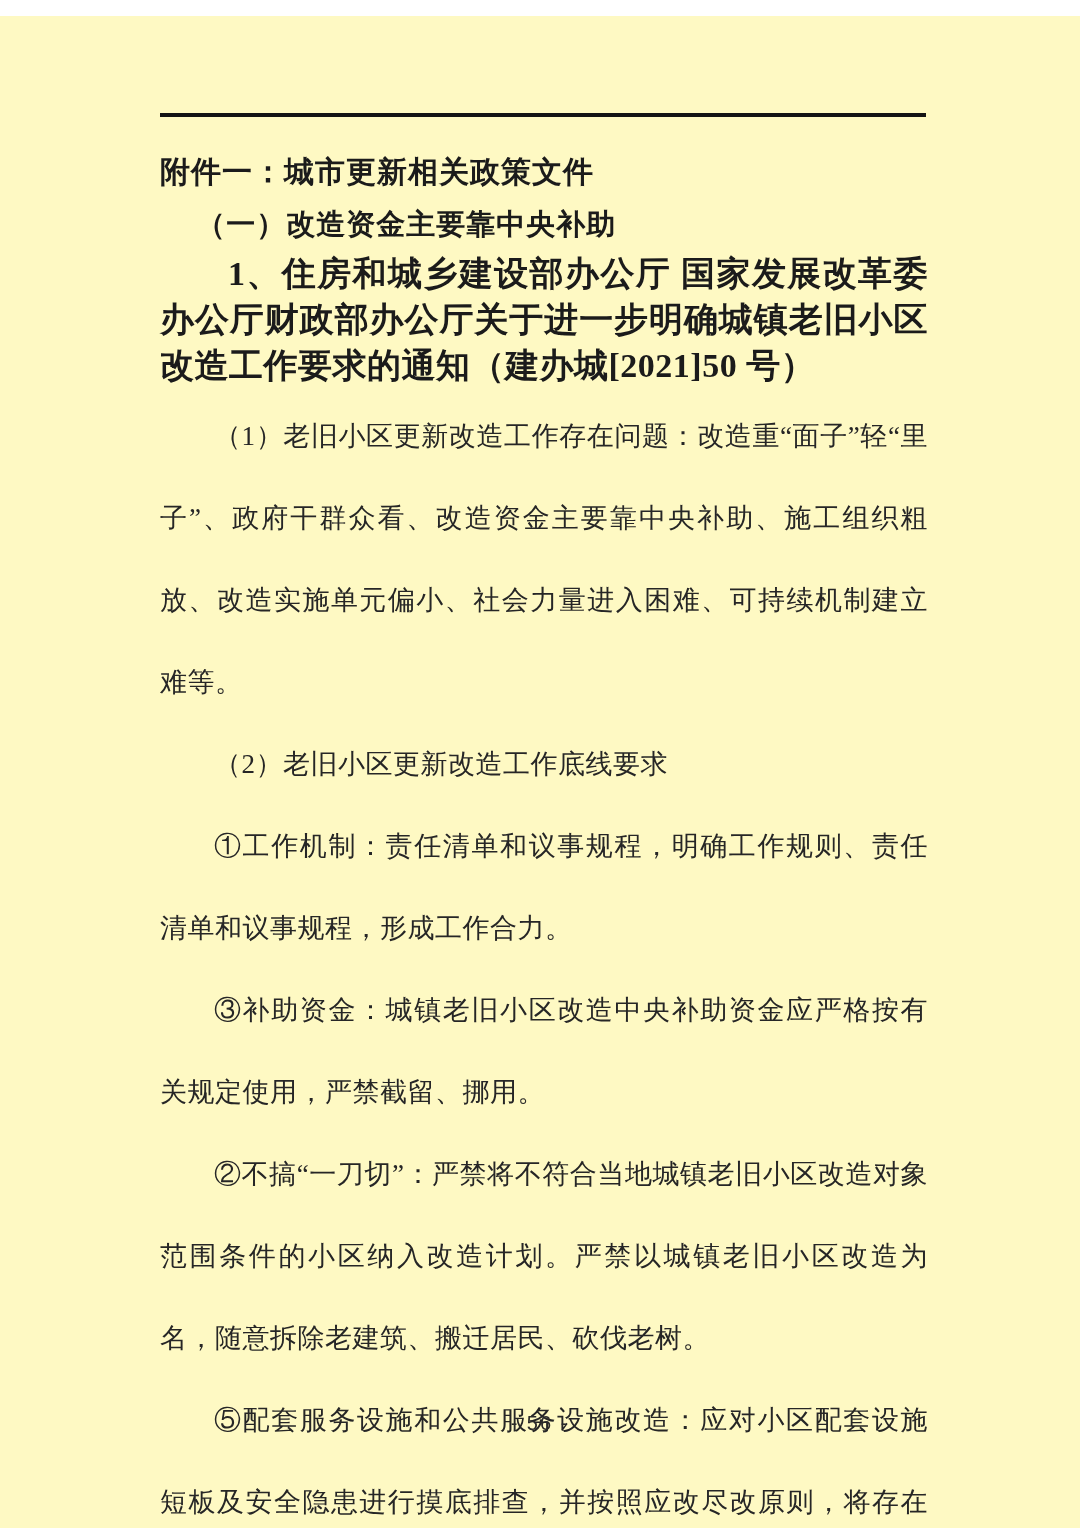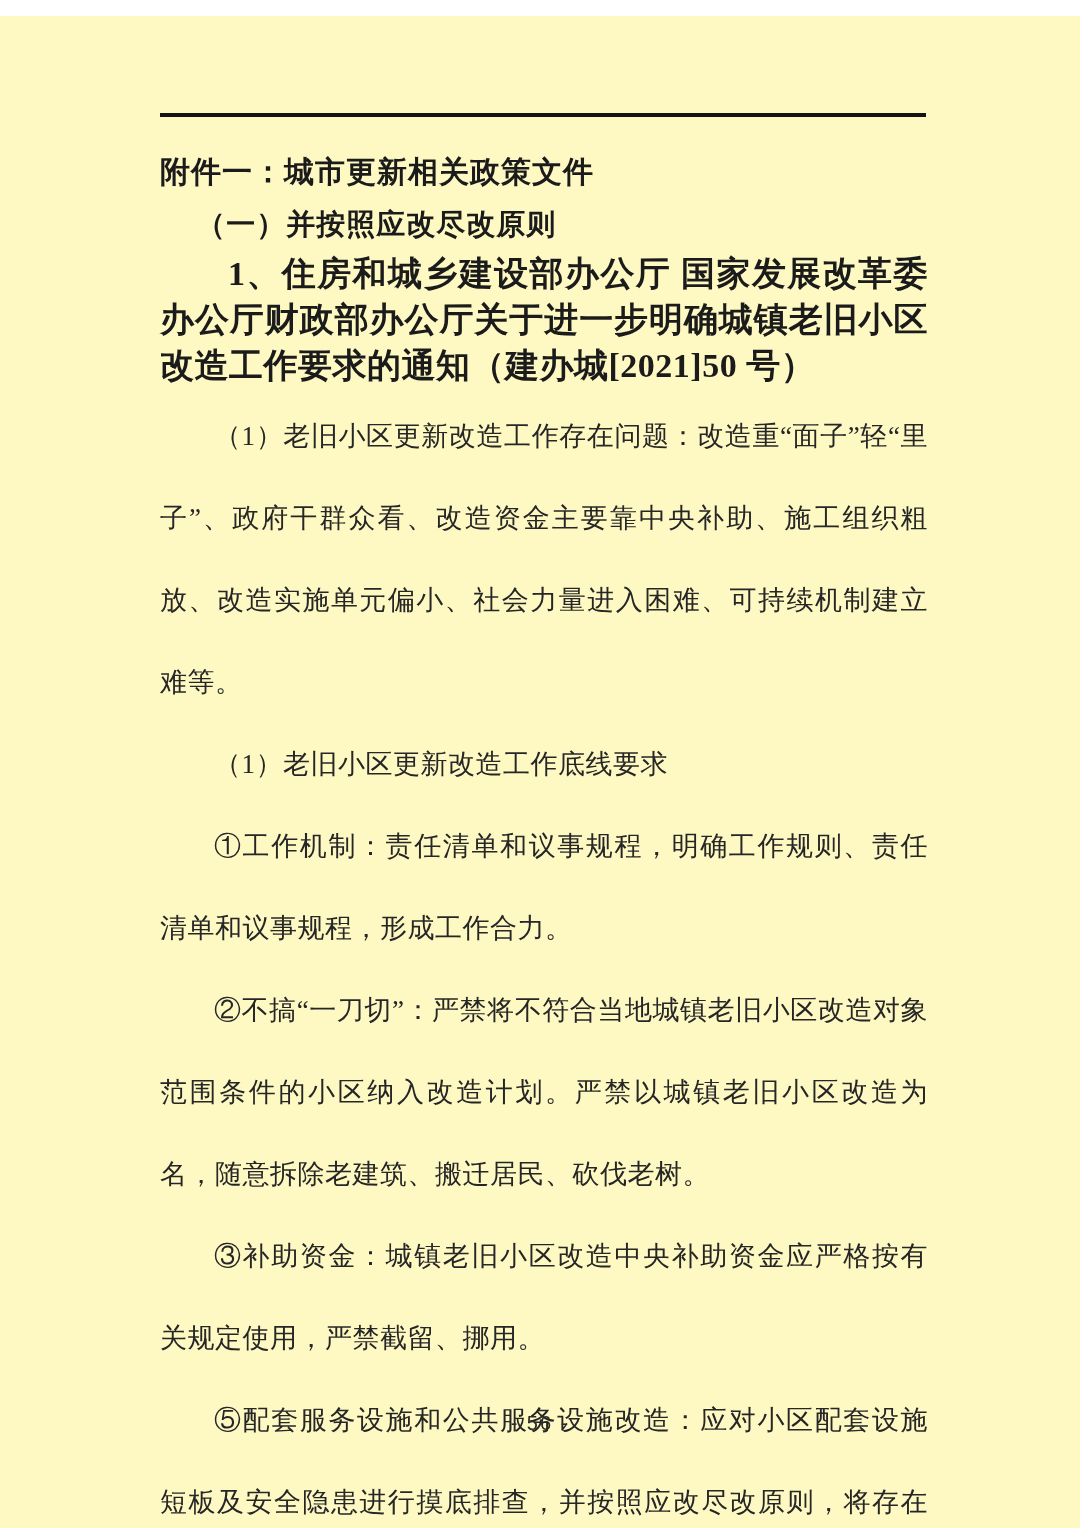--- a/index.html
+++ b/index.html
@@ -79,33 +79,33 @@
 </style>
 </head>
 <body>
 
 <div class="page">
 
   <div class="header-rule"></div>
 
   <h1 class="attachment-title">附件一：城市更新相关政策文件</h1>
 
-  <h2 class="section-title">（一）并按照应改尽改原则</h2>
+  <h2 class="section-title">（一）改造资金主要靠中央补助</h2>
 
   <h3 class="doc-heading">1、住房和城乡建设部办公厅 国家发展改革委办公厅财政部办公厅关于进一步明确城镇老旧小区改造工作要求的通知（建办城[2021]50 号）</h3>
 
   <p class="para">（1）老旧小区更新改造工作存在问题：改造重“面子”轻“里子”、政府干群众看、改造资金主要靠中央补助、施工组织粗放、改造实施单元偏小、社会力量进入困难、可持续机制建立难等。</p>
 
-  <p class="para">（1）老旧小区更新改造工作底线要求</p>
+  <p class="para">（2）老旧小区更新改造工作底线要求</p>
 
   <p class="para">①工作机制：责任清单和议事规程，明确工作规则、责任清单和议事规程，形成工作合力。</p>
 
+  <p class="para">③补助资金：城镇老旧小区改造中央补助资金应严格按有关规定使用，严禁截留、挪用。</p>
+
   <p class="para">②不搞“一刀切”：严禁将不符合当地城镇老旧小区改造对象范围条件的小区纳入改造计划。严禁以城镇老旧小区改造为名，随意拆除老建筑、搬迁居民、砍伐老树。</p>
-
-  <p class="para">③补助资金：城镇老旧小区改造中央补助资金应严格按有关规定使用，严禁截留、挪用。</p>
 
 
   <p class="para">⑤配套服务设施和公共服务设施改造：应对小区配套设施短板及安全隐患进行摸底排查，并按照应改尽改原则，将存在安全隐患的排水、燃气等老旧管线，群众意愿强烈的配套设施和公共服务设施，北方采暖地区建筑节能改造等作为重点内容优先列为改造内容。</p>
 
   <p class="para">⑥基层职责分工：明确基层职责分工，并与加强基层党组织建</p>
 
   <div class="page-number">- 56 -</div>
 
 </div>
 

